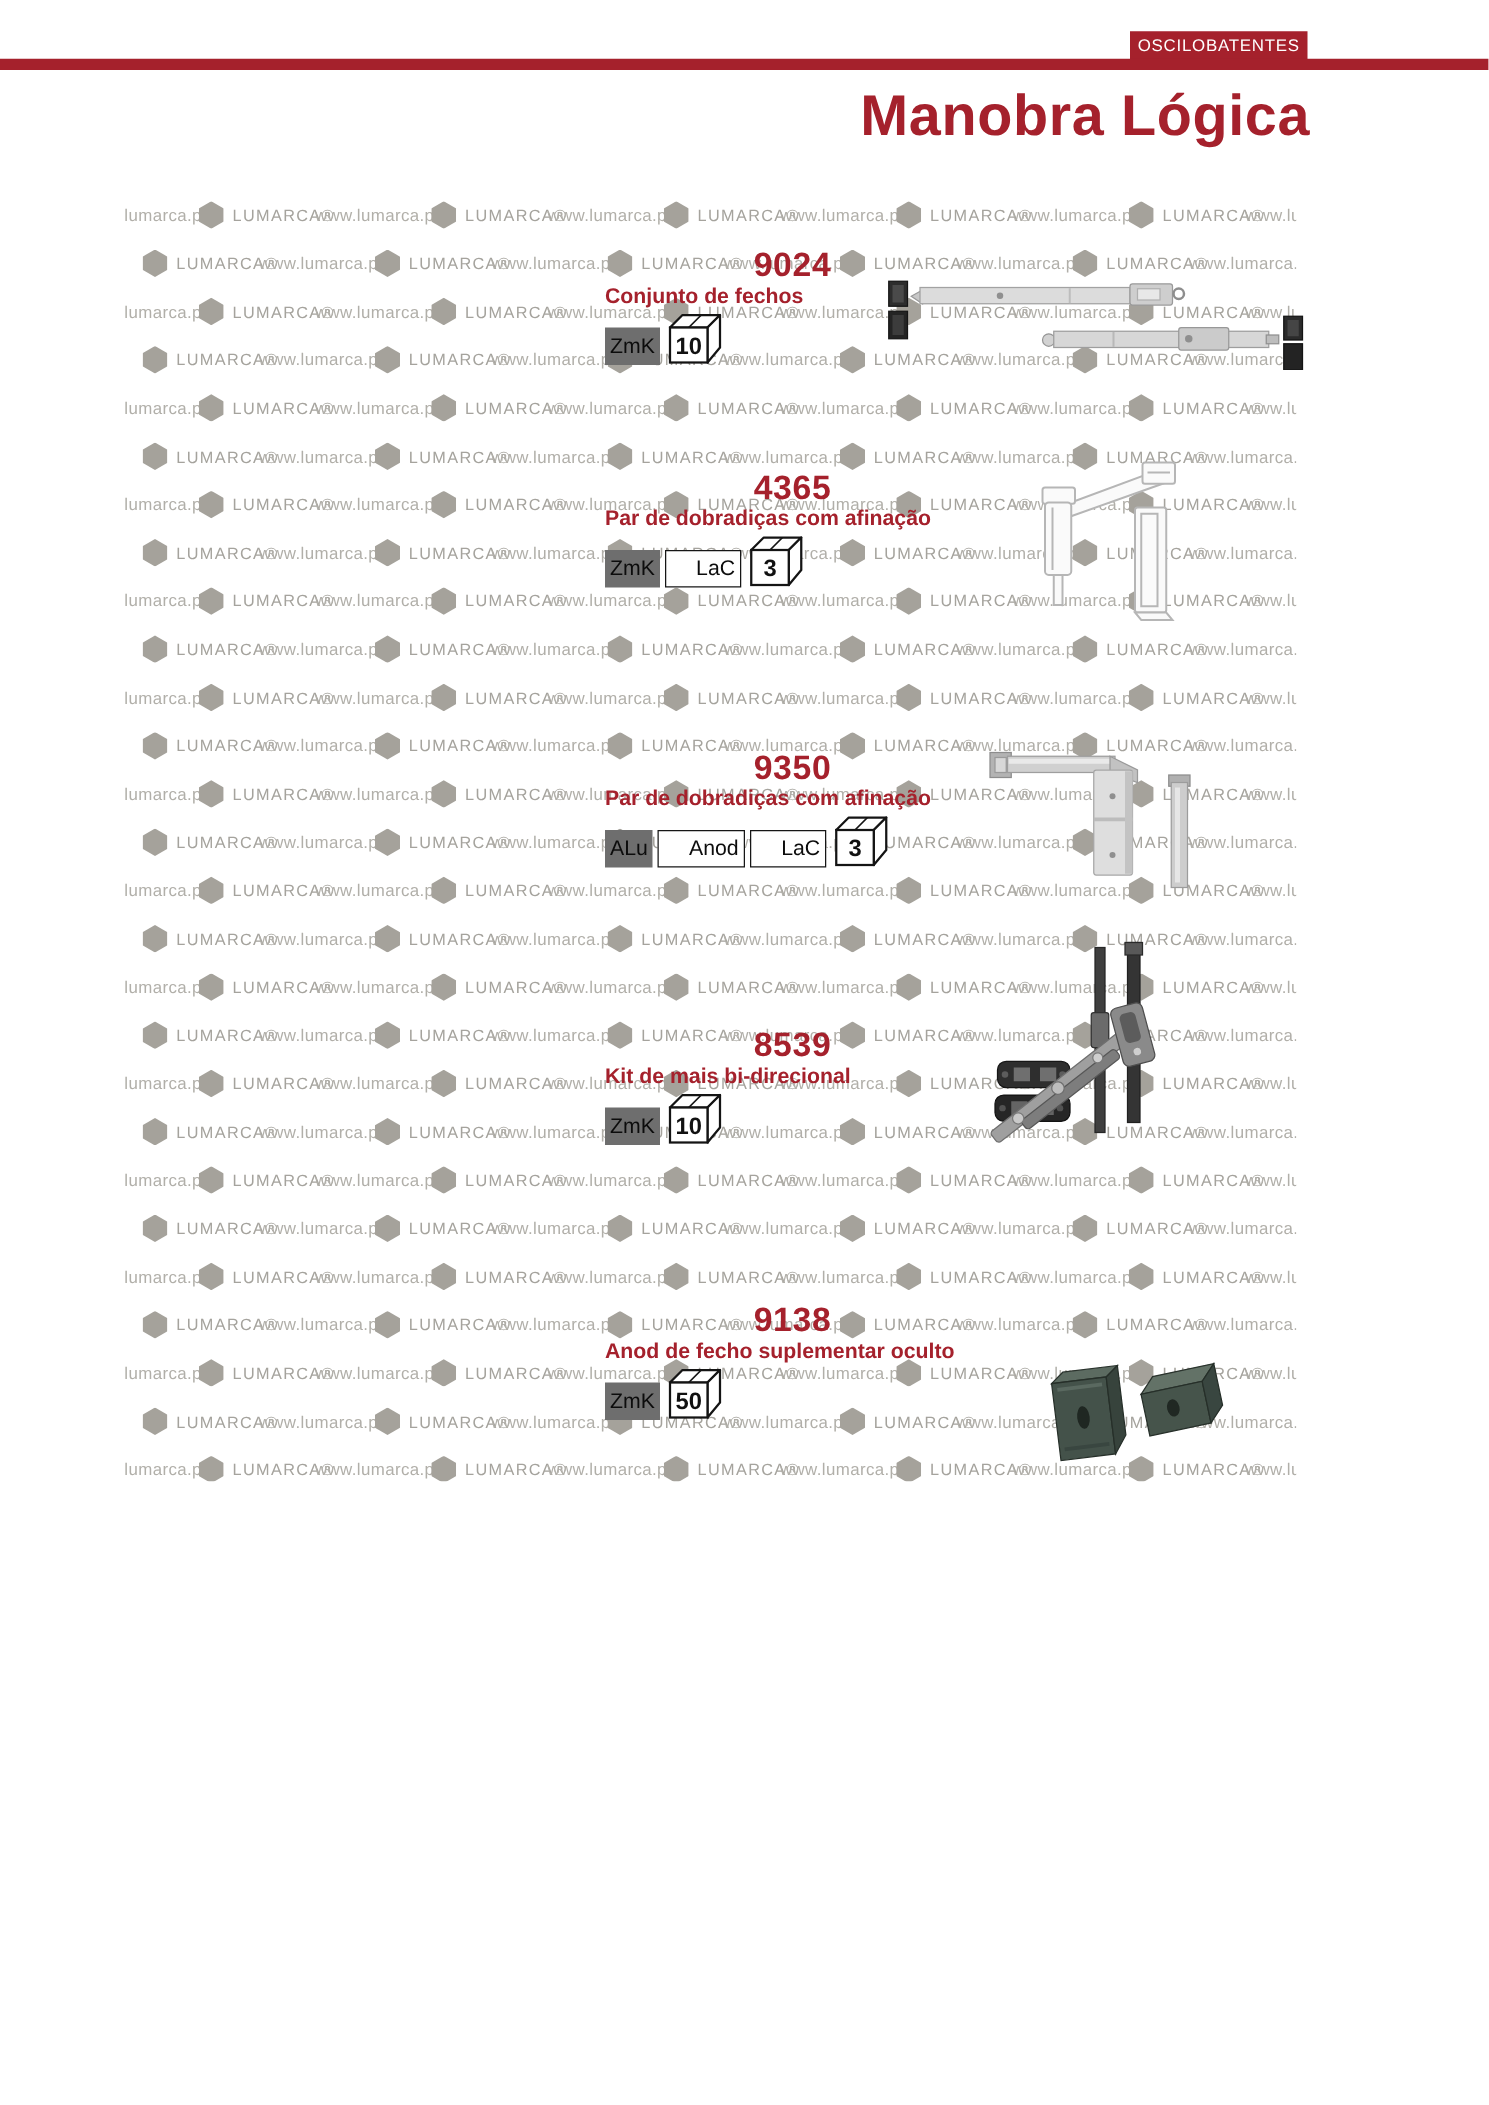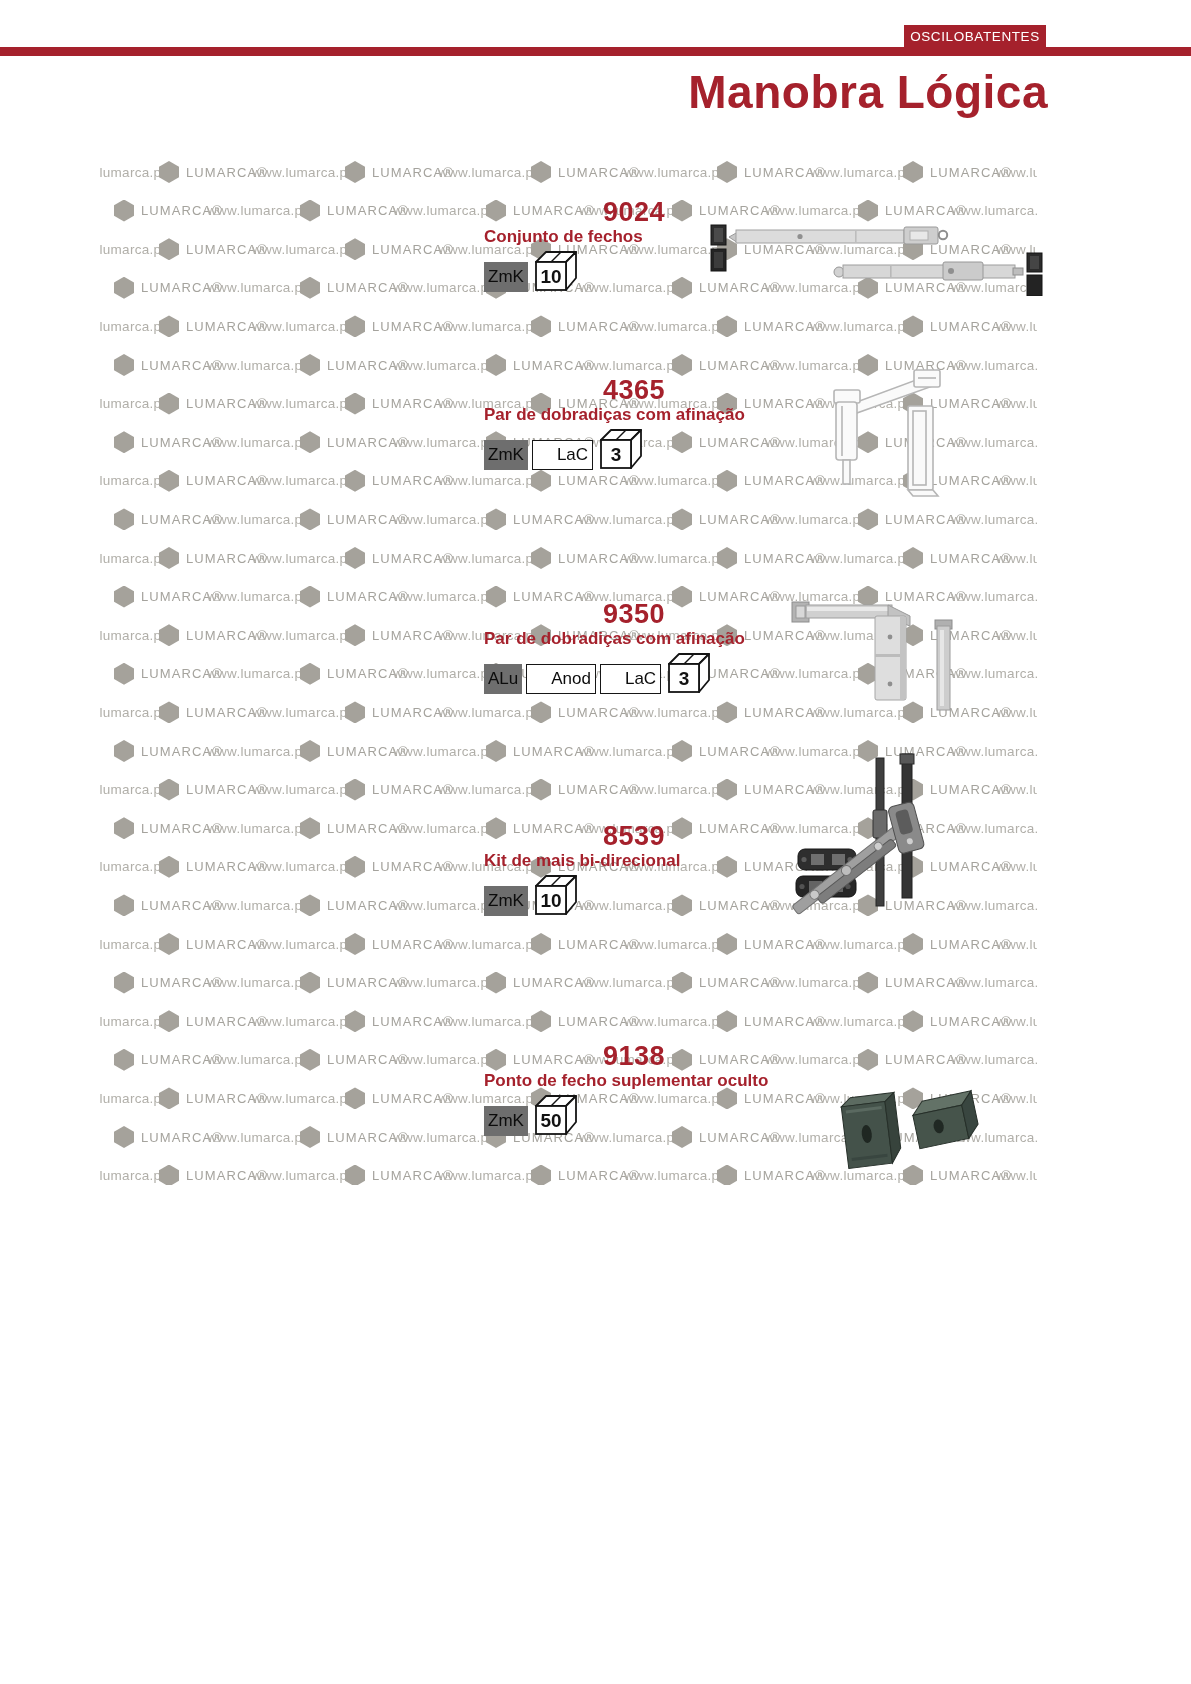--- a/index.html
+++ b/index.html
@@ -818,21 +818,21 @@
           <path d="M34 12 L44 2 L44 28 L34 40 Z" fill="#fff" stroke="#141414" stroke-width="1.8" stroke-linejoin="round"></path>
           <rect x="4" y="12" width="30" height="28" fill="#fff" stroke="#141414" stroke-width="1.8"></rect>
           <path d="M19 12 L29 2" stroke="#141414" stroke-width="1.4" fill="none"></path>
           <text x="19" y="33" text-anchor="middle" font-size="19" font-weight="bold" fill="#111">10</text>
         </svg>
       </div>
     </section>
 
     <section class="product" style="top:888px">
       <div class="pcode">9138</div>
-      <div class="pname">Ponto de fecho suplementar oculto</div>
+      <div class="pname">Anod de fecho suplementar oculto</div>
       <div class="ptags">
         <span class="tag dark">ZmK</span>
         <svg class="cube" width="46" height="42" viewBox="0 0 46 42">
           <path d="M4 12 L14 2 L44 2 L34 12 Z" fill="#fff" stroke="#141414" stroke-width="1.8" stroke-linejoin="round"></path>
           <path d="M34 12 L44 2 L44 28 L34 40 Z" fill="#fff" stroke="#141414" stroke-width="1.8" stroke-linejoin="round"></path>
           <rect x="4" y="12" width="30" height="28" fill="#fff" stroke="#141414" stroke-width="1.8"></rect>
           <path d="M19 12 L29 2" stroke="#141414" stroke-width="1.4" fill="none"></path>
           <text x="19" y="33" text-anchor="middle" font-size="19" font-weight="bold" fill="#111">50</text>
         </svg>
       </div>

